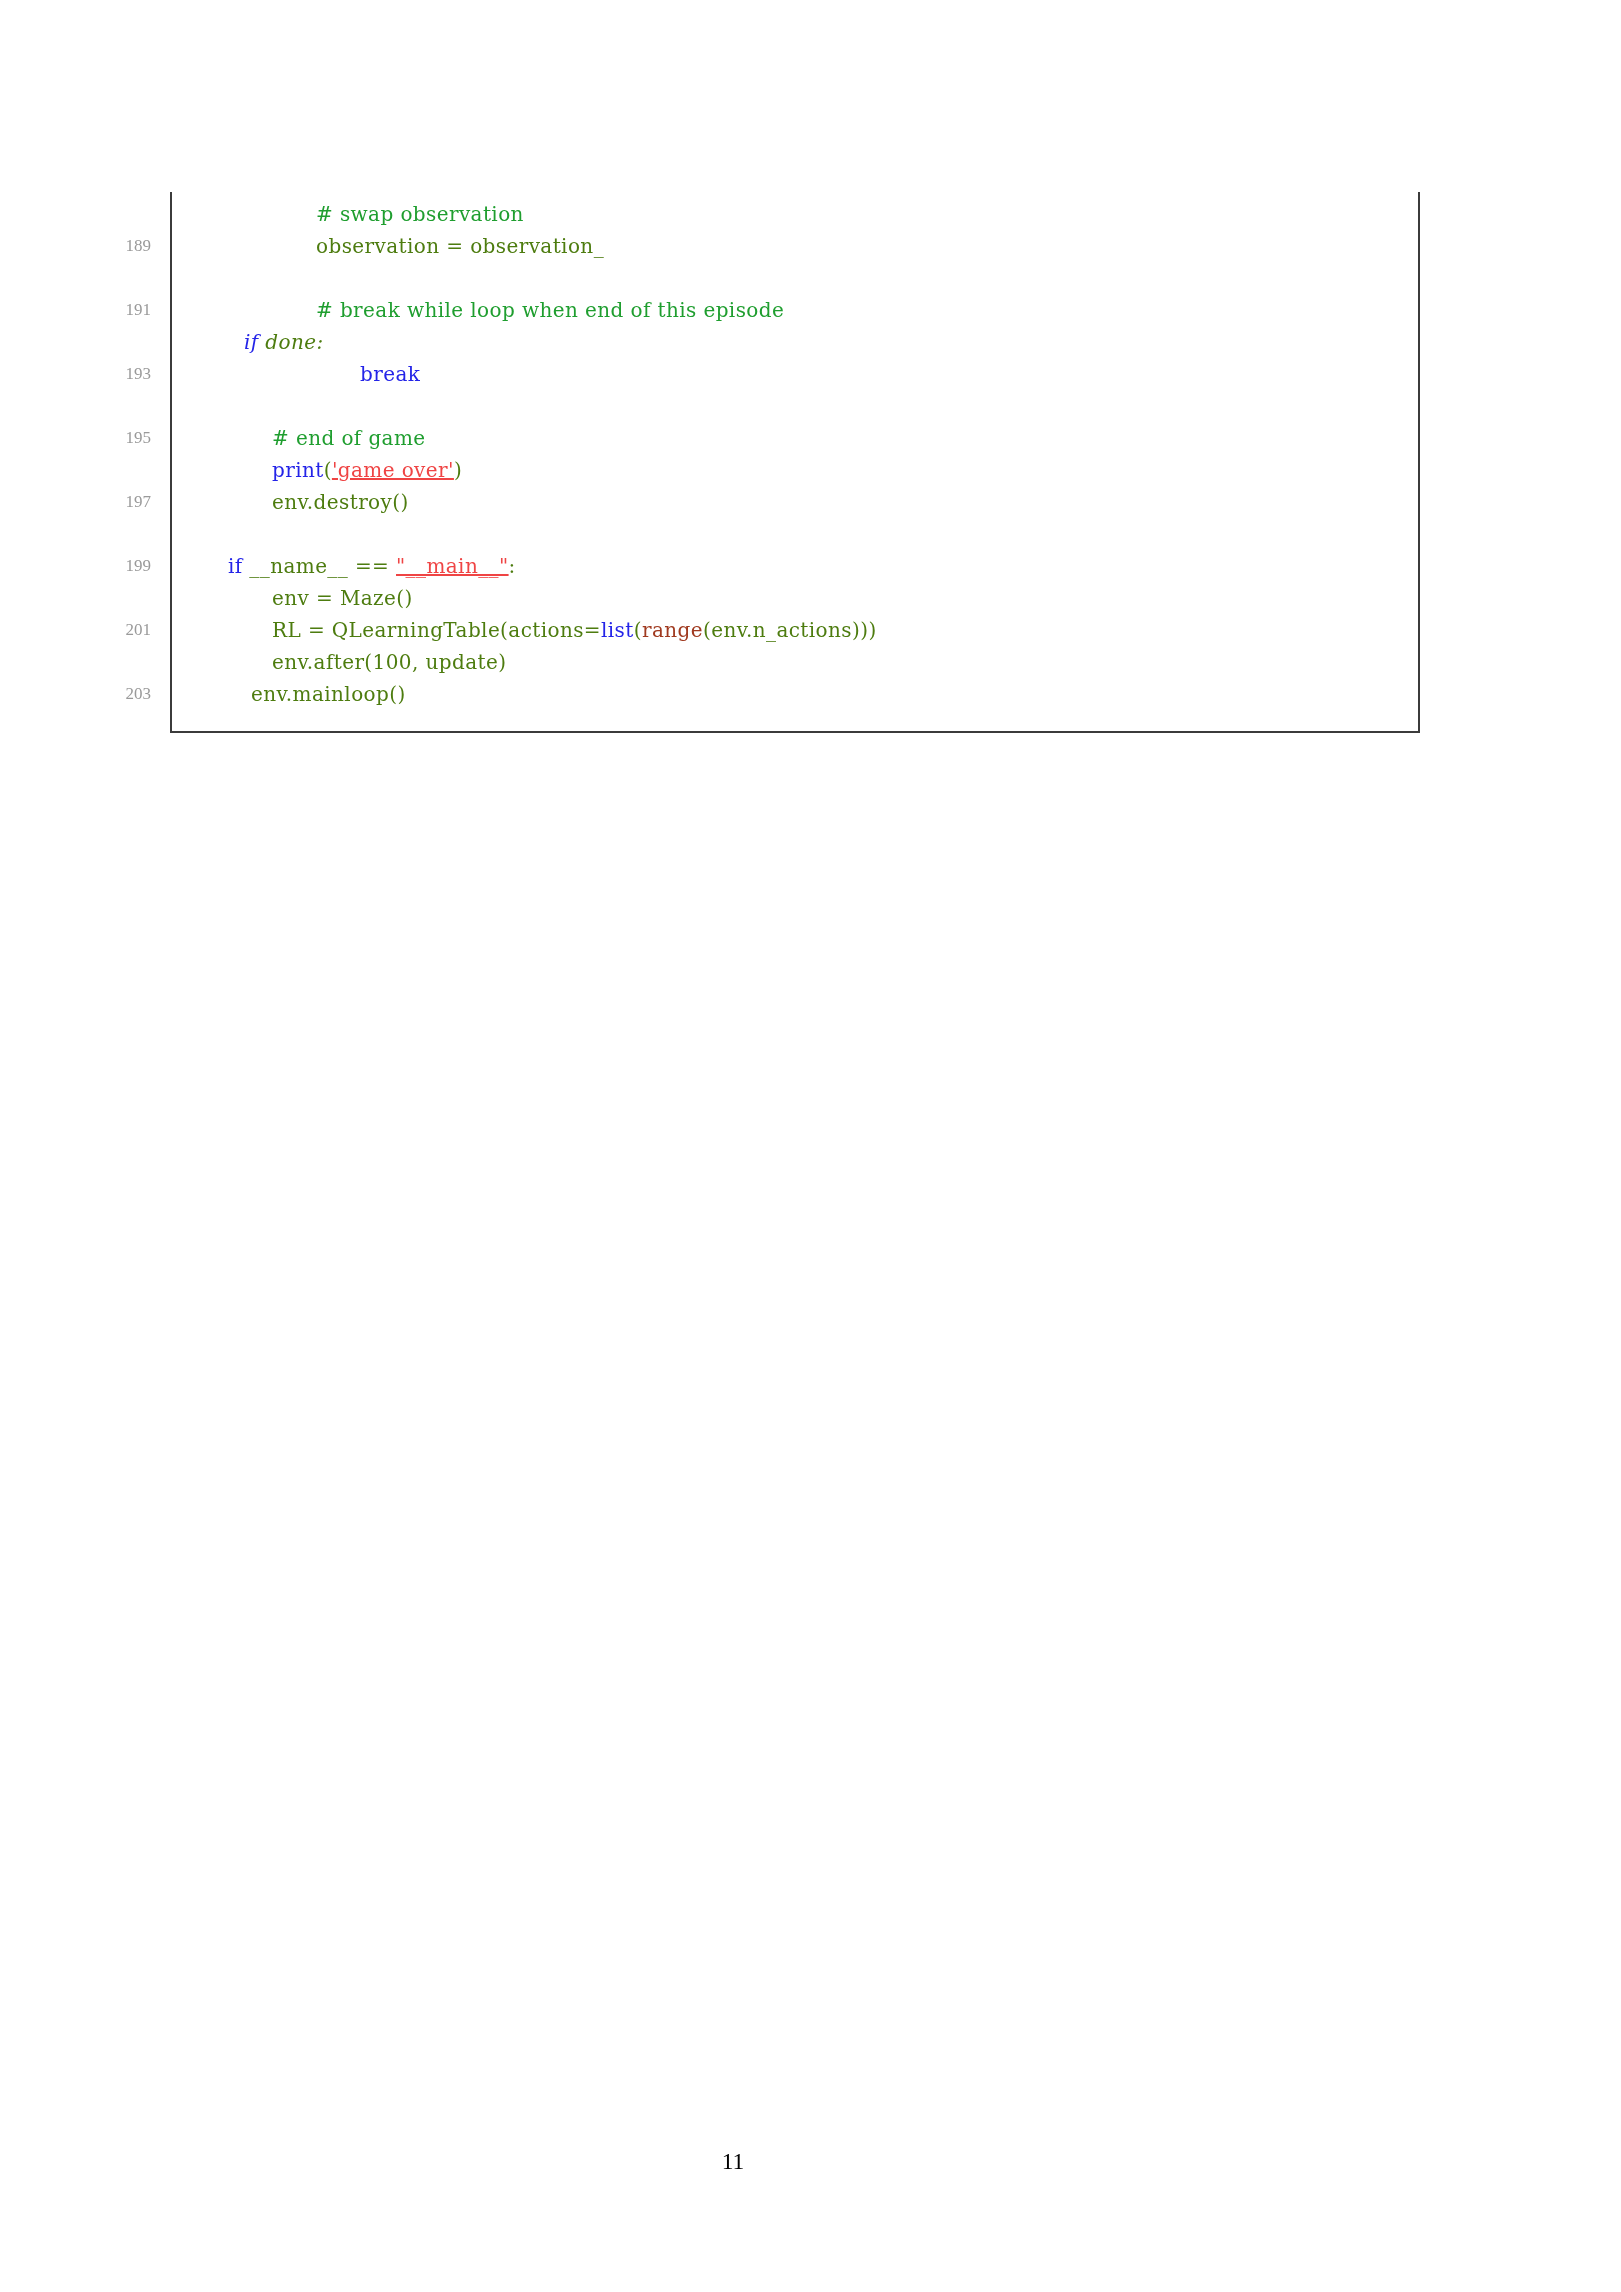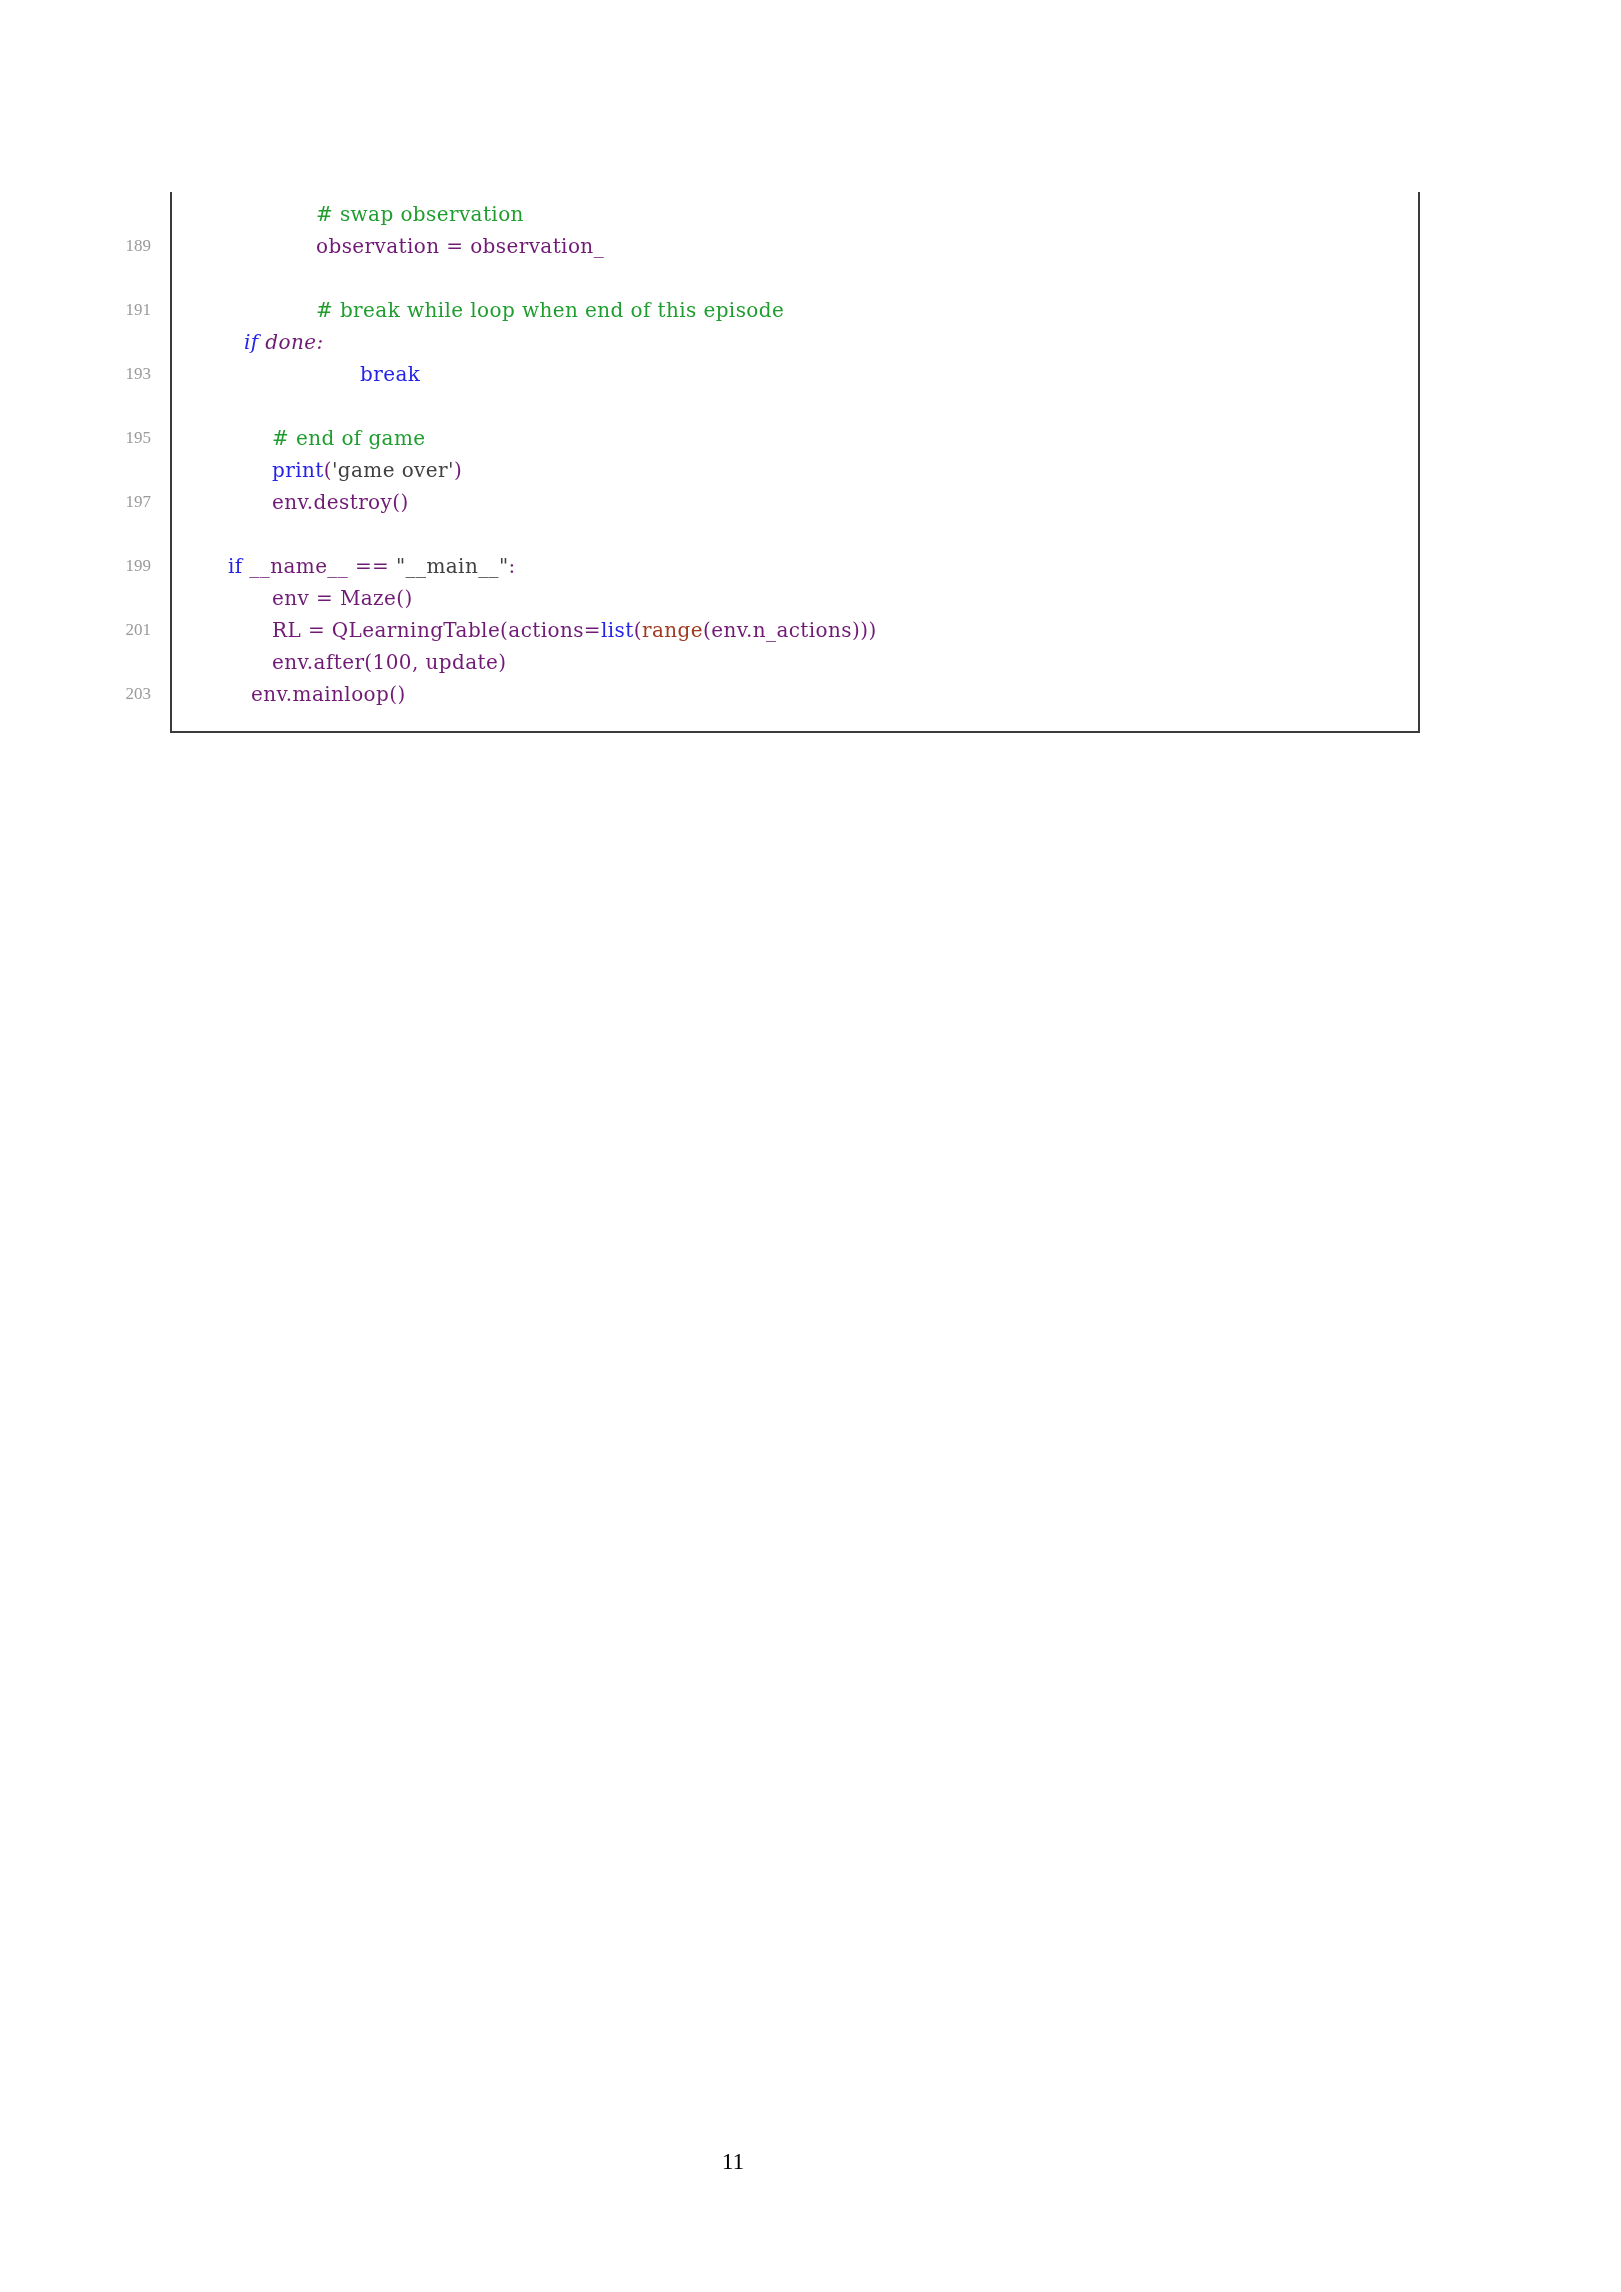--- a/index.html
+++ b/index.html
@@ -53,23 +53,23 @@
     letter-spacing: 0;
   }
   .code {
     display: inline-block;
     padding-left: 23.5px;
   }
 
   
   .cmt { color: #1f9e2f; }
   .kw  { color: #2424e8; }
-  .str { color: #404040; }
+  .str { color: #ef4444; text-decoration: underline; }
   .rng { color: #a03a20; }
-  .pln { color: #701a75; }
+  .pln { color: #4d7c0f; }
 
   
   #page-number {
     position: absolute;
     left: 0;
     top: 2148px;
     width: 1466px;
     text-align: center;
     font-family: "Liberation Serif", "DejaVu Serif", serif;
     font-size: 23.5px;

